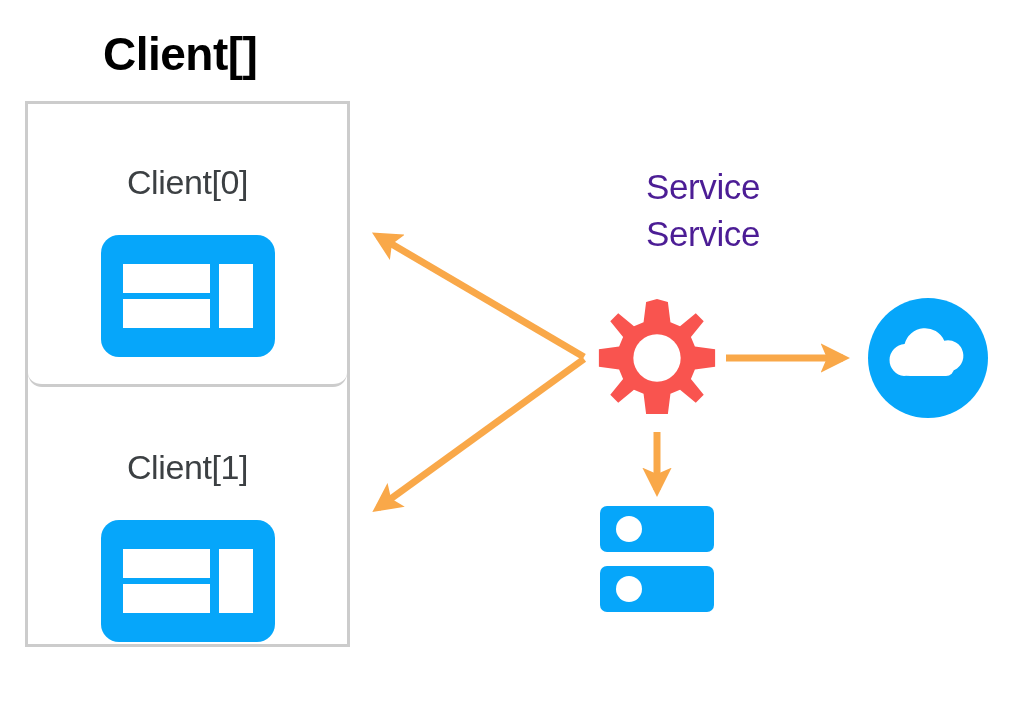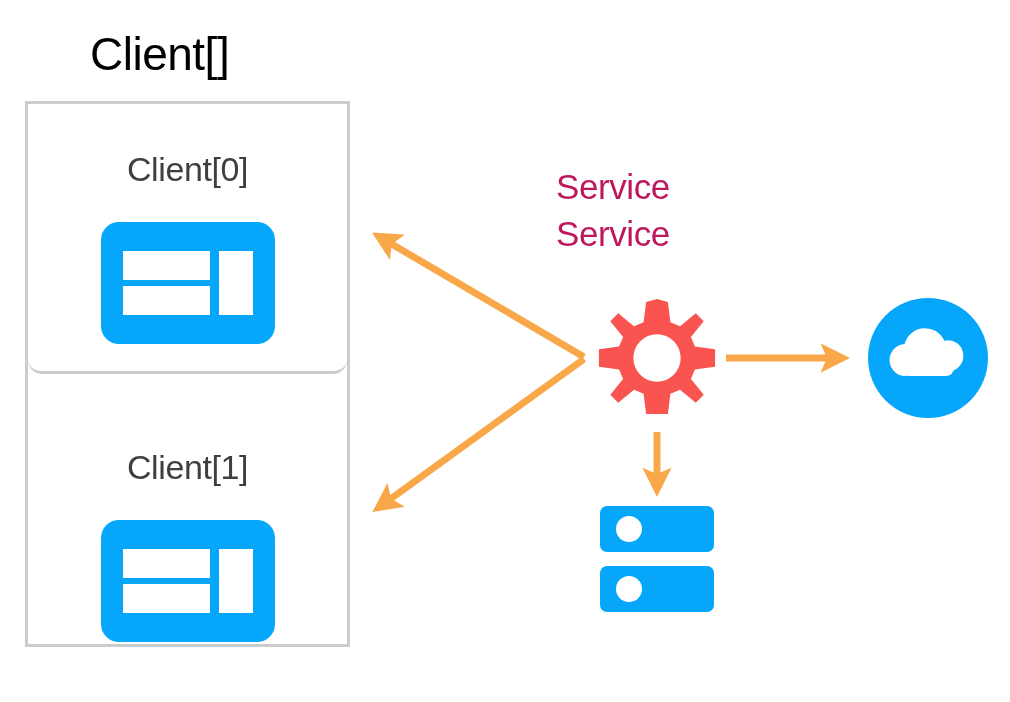--- a/index.html
+++ b/index.html
@@ -16,25 +16,25 @@
     position: relative;
     width: 1010px;
     height: 702px;
     background: #ffffff;
     overflow: hidden;
   }
 
   
   .page-title {
     position: absolute;
-    left: 90px;
+    left: 103px;
     top: 26px;
     font-size: 46px;
     line-height: 56px;
-    font-weight: 400;
+    font-weight: 700;
     letter-spacing: -0.5px;
     color: #000000;
     white-space: nowrap;
   }
 
   
   .clients-box {
     position: absolute;
     left: 25px;
     top: 101px;
@@ -44,21 +44,21 @@
     border: 3px solid #cccccc;
     background: #ffffff;
   }
   .client-cell {
     position: absolute;
     left: 0;
     width: 100%;
     height: 50%;
     box-sizing: border-box;
   }
-  .client-cell.first  { top: 0; border-bottom: 3px solid #cccccc; border-radius: 14px; }
+  .client-cell.first  { top: 13px; border-bottom: 3px solid #cccccc; border-radius: 14px; }
   .client-cell.second { top: 50%; margin-top: 28px; }
 
   .client-label {
     position: absolute;
     left: 0;
     right: 0;
     top: 44px;
     text-align: center;
     font-size: 34px;
     line-height: 42px;
@@ -76,26 +76,26 @@
     width: 174px;
     height: 122px;
   }
 
   
   .sw-label {
     position: absolute;
     left: 556px;
     top: 163px;
     width: 204px;
-    text-align: left;
+    text-align: right;
     font-size: 35px;
     line-height: 47px;
     font-weight: 400;
     letter-spacing: -0.4px;
-    color: #be185d;
+    color: #4c1d95;
   }
   .sw-label .l2 { display: block; }
 
   
   .gear-wrap {
     position: absolute;
     left: 593px;
     top: 294px;
     width: 128px;
     height: 128px;

